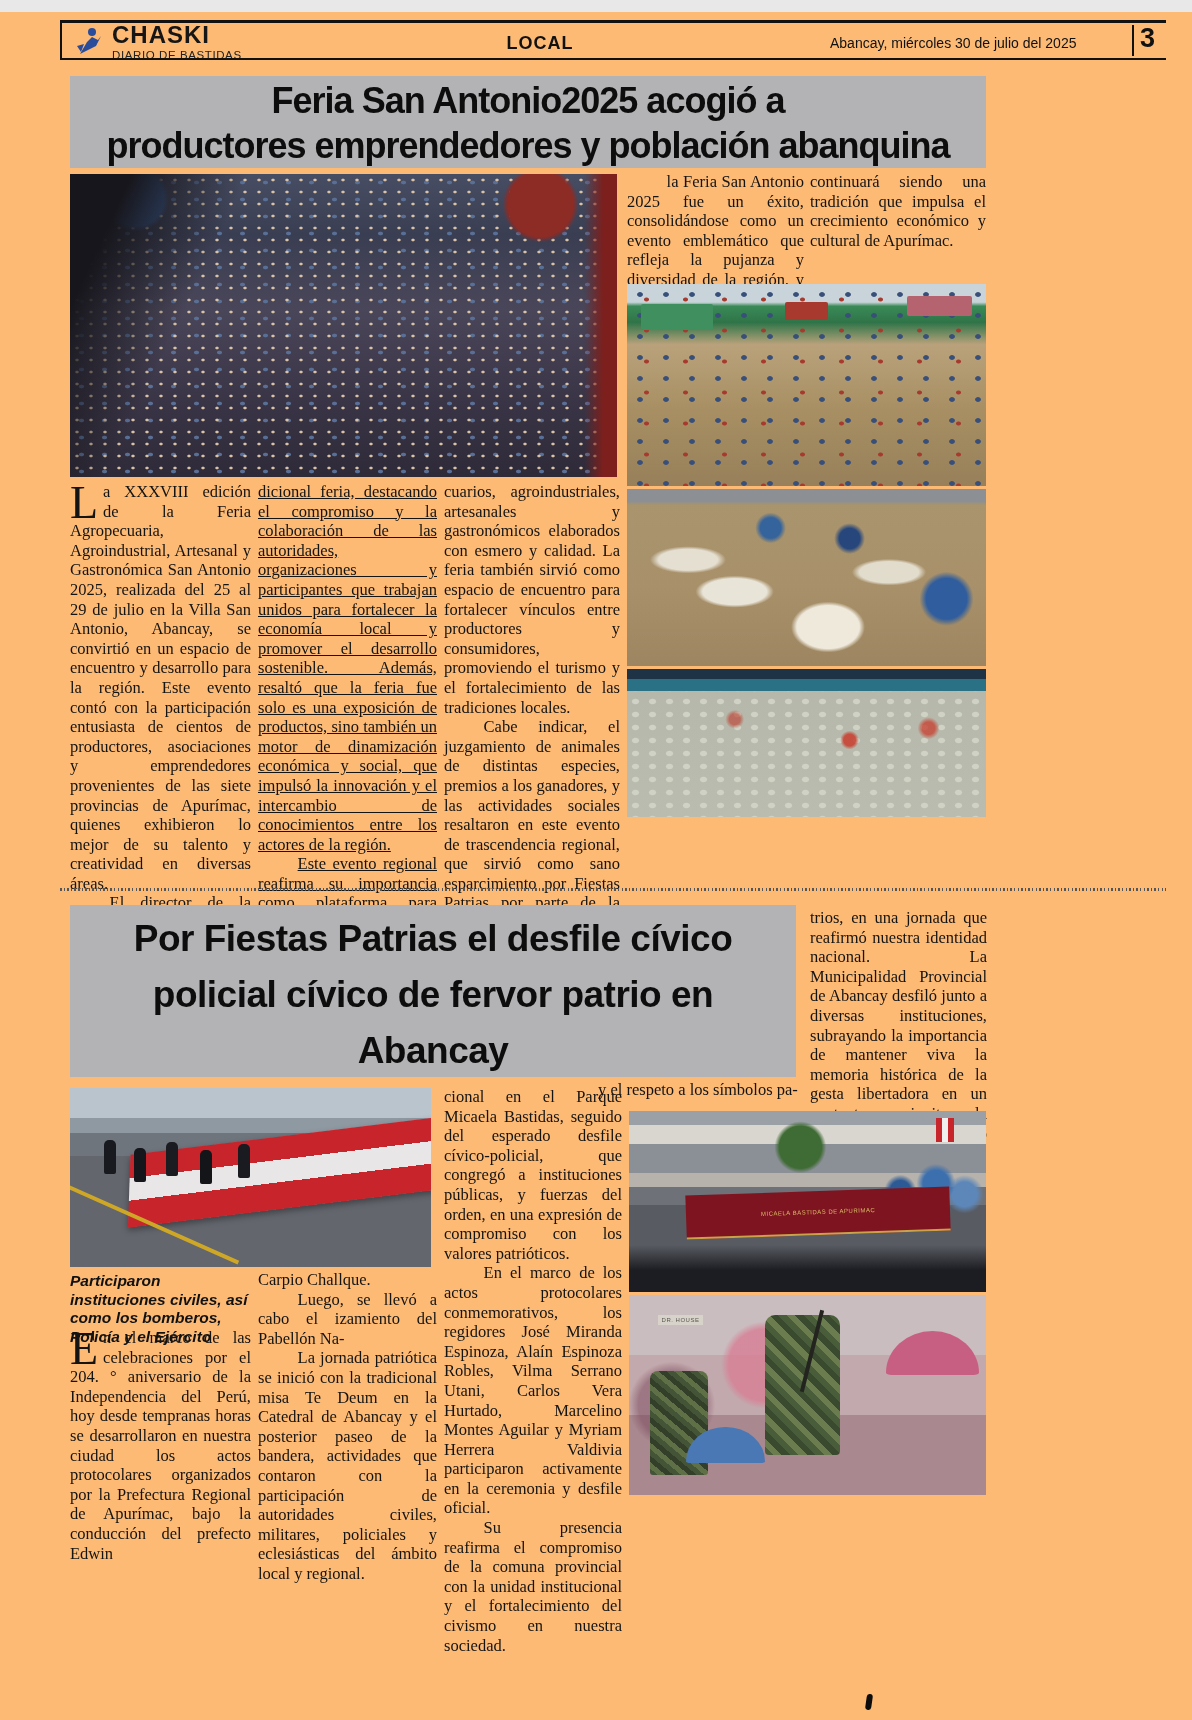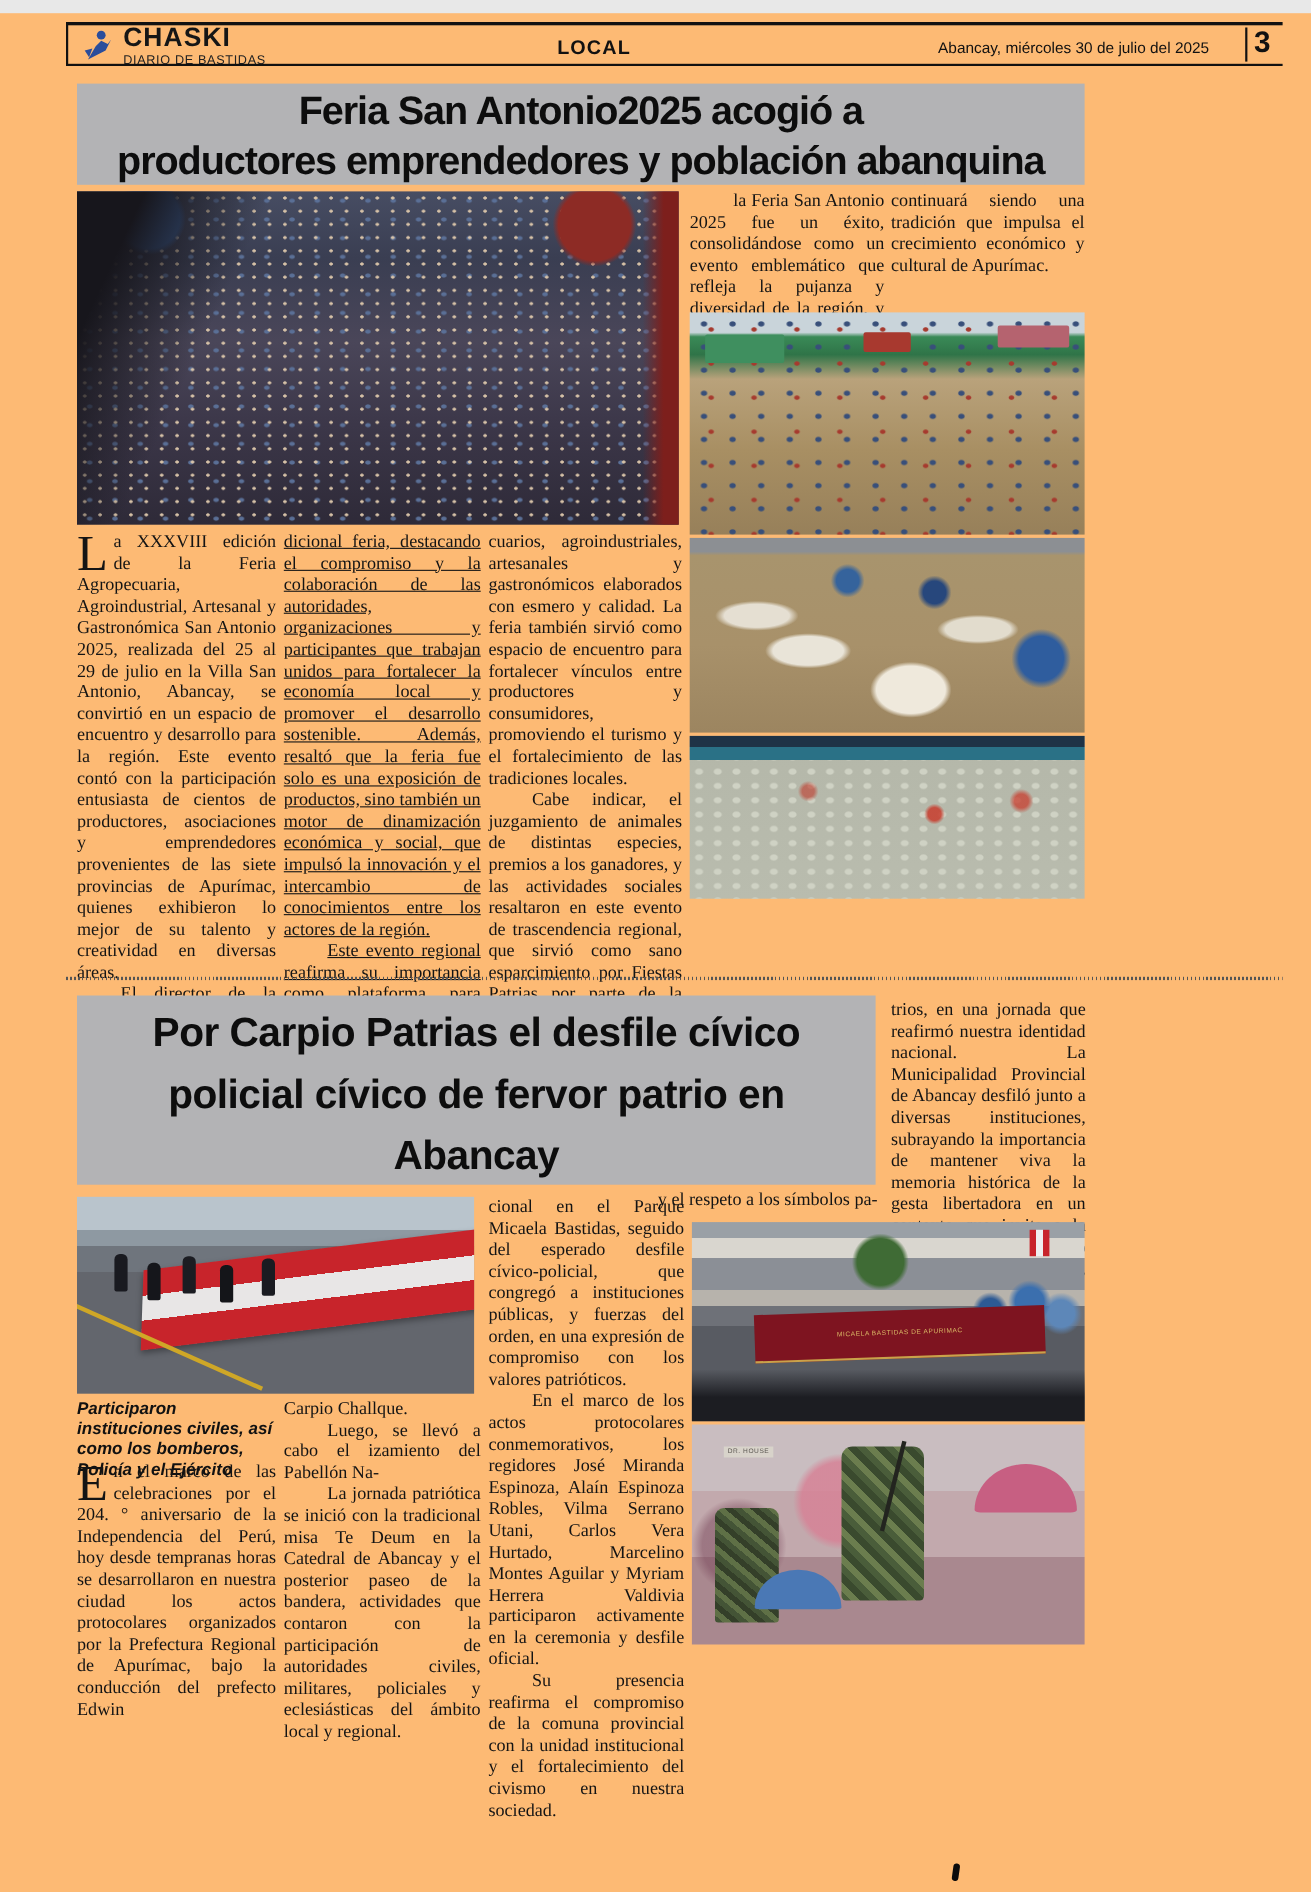--- a/index.html
+++ b/index.html
@@ -11,21 +11,21 @@
   #rule-top{left:60px;top:8px;width:1106px;height:3px;}
   #rule-left-edge{left:60px;top:8px;width:2px;height:39px;}
   #rule-bottom{left:60px;top:46px;width:1106px;height:2px;}
   #masthead{position:absolute;left:74px;top:11px;display:flex;align-items:center;gap:6px;}
   #masthead .logo{width:32px;height:32px;display:block;}
   .mast-text{display:flex;flex-direction:column;line-height:1;}
   .mast-title{font-family:"Liberation Sans",sans-serif;font-weight:700;font-size:24px;letter-spacing:1px;color:#161616;}
   .mast-tag{font-family:"Liberation Sans",sans-serif;font-size:11.5px;letter-spacing:.6px;color:#222;margin-top:3px;}
   #section-label{position:absolute;left:440px;top:21px;width:200px;text-align:center;
       font-family:"Liberation Sans",sans-serif;font-weight:700;font-size:18px;letter-spacing:1px;color:#111;}
-  #dateline{position:absolute;left:830px;top:23px;width:292px;text-align:center;
+  #dateline{position:absolute;left:830px;top:23px;width:292px;text-align:left;
       font-family:"Liberation Sans",sans-serif;font-size:14px;color:#111;}
   #pagenum-sep{left:1132px;top:13px;width:2px;height:31px;}
   #page-number{position:absolute;left:1140px;top:11px;width:30px;font-family:"Liberation Sans",sans-serif;
       font-weight:700;font-size:27px;color:#111;}
 
   
   .hl{position:absolute;background:#b3b3b5;text-align:center;font-family:"Liberation Sans",sans-serif;
       font-weight:700;color:#0d0d0d;}
   #hl1{left:70px;top:64px;width:916px;height:92px;font-size:36px;line-height:45px;letter-spacing:-1px;padding-top:2px;box-sizing:border-box;}
   #hl2{left:70px;top:893px;width:726px;height:172px;font-size:37px;line-height:56px;letter-spacing:-.5px;padding-top:6px;box-sizing:border-box;}
@@ -191,21 +191,21 @@
     <p class="indent">Este evento regional reafirma su importancia como plataforma para exhibir la riqueza productiva y cultural de Apurímac, mostrando una variedad de productos agrope-</p>
   </div>
   <div id="a1-col-3" class="col">
     <p>cuarios, agroindustriales, artesanales y gastronómicos elaborados con esmero y calidad. La feria también sirvió como espacio de encuentro para fortalecer vínculos entre productores y consumidores, promoviendo el turismo y el fortalecimiento de las tradiciones locales.</p>
     <p class="indent">Cabe indicar, el juzgamiento de animales de distintas especies, premios a los ganadores, y las actividades sociales resaltaron en este evento de trascendencia regional, que sirvió como sano esparcimiento por Fiestas Patrias por parte de la población abanquina y apurimeña.</p>
   </div>
 
   <div id="dotted-divider"></div>
 
   <div id="hl2" class="hl">
-    <div>Por Carpio Patrias el desfile cívico</div>
+    <div>Por Fiestas Patrias el desfile cívico</div>
     <div>policial cívico de fervor patrio en</div>
     <div>Abancay</div>
   </div>
 
   <div id="a2-col-5" class="col">
     <p>trios, en una jornada que reafirmó nuestra identidad nacional. La Municipalidad Provincial de Abancay desfiló junto a diversas instituciones, subrayando la importancia de mantener viva la memoria histórica de la gesta libertadora en un contexto que invita a la reflexión y al compromiso por un país más justo, unido y solidario.</p>
   </div>
   <div id="a2-col-4line" class="col">
     <p>y el respeto a los símbolos pa-</p>
   </div>

